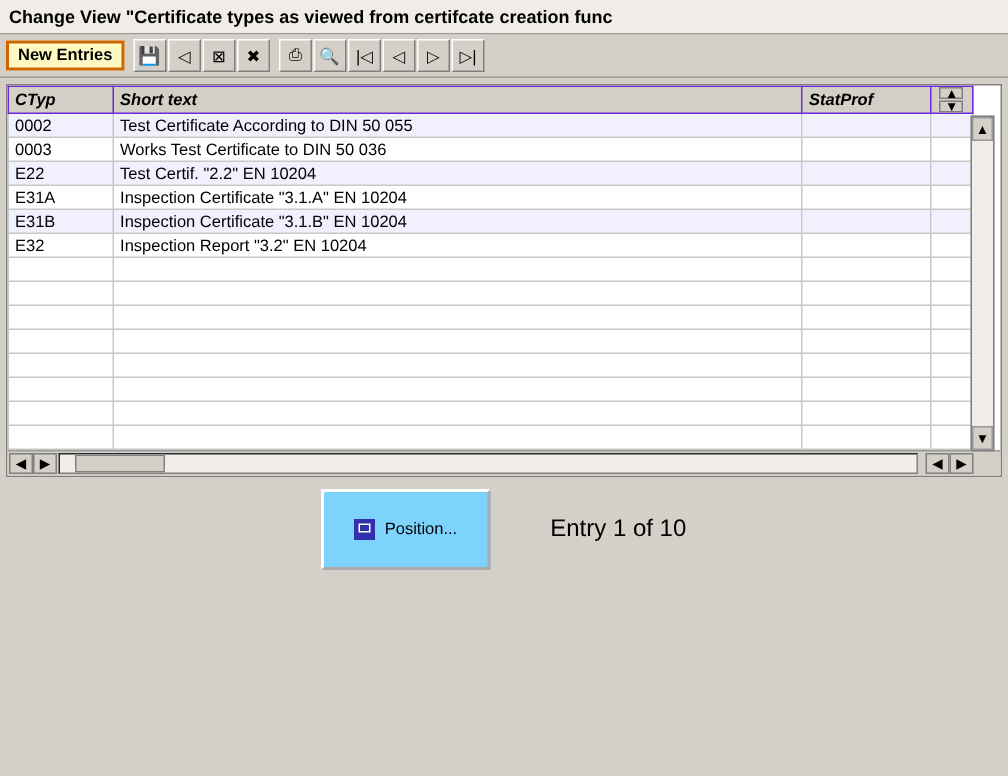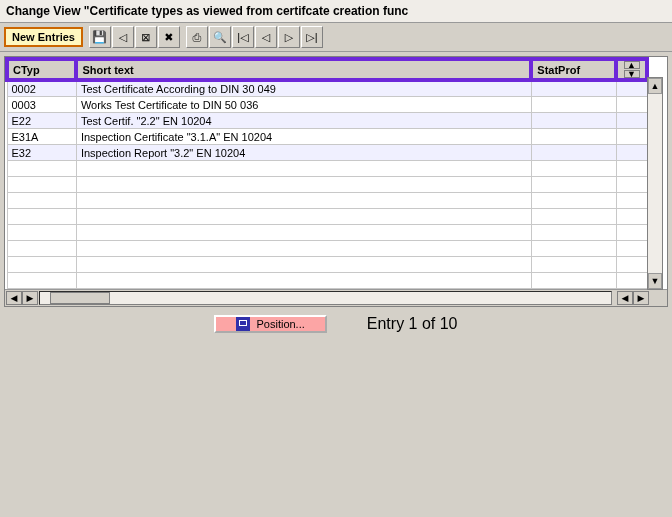--- a/index.html
+++ b/index.html
@@ -83,25 +83,26 @@
     }
 
     table {
       width: 100%;
       border-collapse: collapse;
       font-size: 11px;
     }
 
     .col-header {
       background: #d4d0c8;
-      border: 4px solid #6d28d9;
+      border: 1px solid #6d28d9;
       padding: 2px 4px;
       font-weight: bold;
       text-align: left;
       white-space: nowrap;
+      font-style: italic;
     }
 
     .col-ctyp { width: 45px; }
     .col-short { width: 295px; }
     .col-statprof { width: 55px; }
 
     .data-row td {
       border: 1px solid #c8c8c8;
       padding: 1px 4px;
       height: 16px;
@@ -173,23 +174,23 @@
     .footer-area {
       background: #d4d0c8;
       padding: 6px;
       display: flex;
       align-items: center;
       justify-content: center;
       gap: 40px;
     }
 
     .position-btn {
-      background: #fca5a5;
+      background: #7dd3fc;
       border: 2px outset #fff;
-      padding: 0 20px;
+      padding: 18px 20px;
       font-size: 11px;
       cursor: pointer;
       display: flex;
       align-items: center;
       gap: 6px;
     }
 
     .entry-info {
       font-size: 16px;
       color: #000;
@@ -250,39 +251,45 @@
             <div style="display:flex; flex-direction:column; gap:1px; align-items:center;">
               <div class="scroll-btn" style="height:8px;">▲</div>
               <div class="scroll-btn" style="height:8px;">▼</div>
             </div>
           </th>
         </tr>
       </thead>
       <tbody id="table-body">
           <tr class="data-row">
             <td>0002</td>
-            <td>Test Certificate According to DIN 30 049</td>
+            <td>Test Certificate According to DIN 50 055</td>
             <td></td>
             <td style="width: 18px;"></td>
           </tr>
           <tr class="data-row">
             <td>0003</td>
             <td>Works Test Certificate  to DIN 50 036</td>
             <td></td>
             <td style="width: 18px;"></td>
           </tr>
           <tr class="data-row">
             <td>E22</td>
             <td>Test Certif. "2.2"     EN 10204</td>
             <td></td>
             <td style="width: 18px;"></td>
           </tr>
           <tr class="data-row">
             <td>E31A</td>
             <td>Inspection Certificate "3.1.A"  EN 10204</td>
+            <td></td>
+            <td style="width: 18px;"></td>
+          </tr>
+          <tr class="data-row">
+            <td>E31B</td>
+            <td>Inspection Certificate "3.1.B"  EN 10204</td>
             <td></td>
             <td style="width: 18px;"></td>
           </tr>
           <tr class="data-row">
             <td>E32</td>
             <td>Inspection Report "3.2"   EN 10204</td>
             <td></td>
             <td style="width: 18px;"></td>
           </tr>
           <tr class="empty-row">

